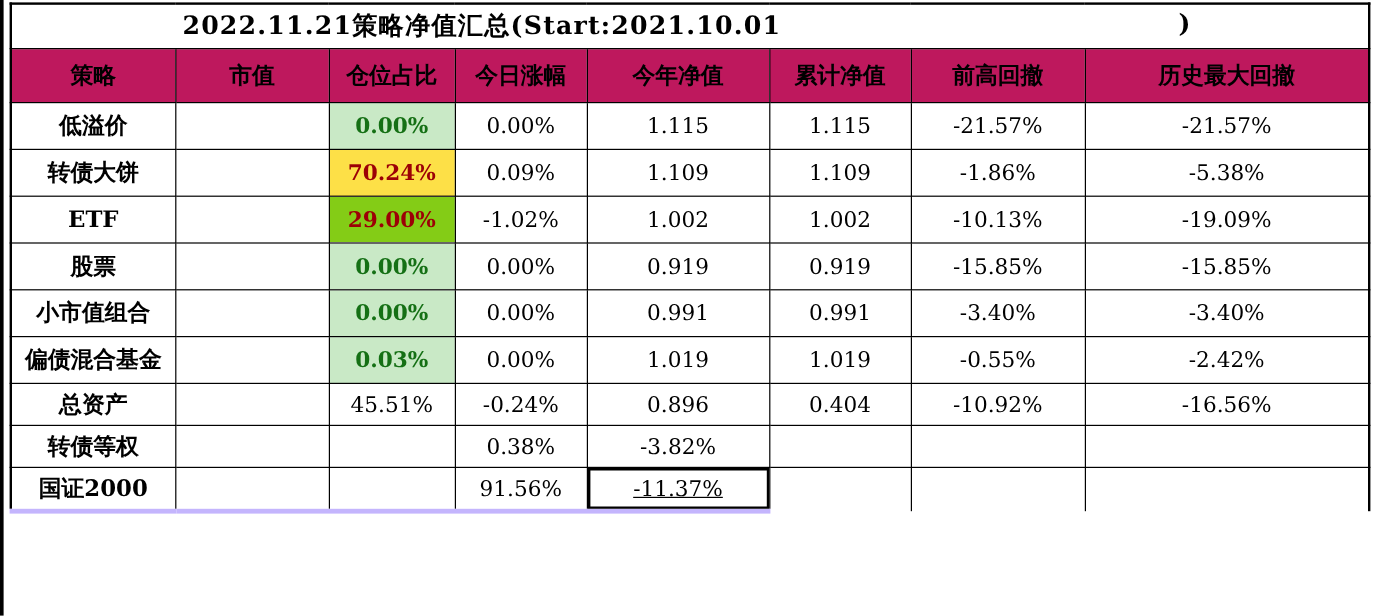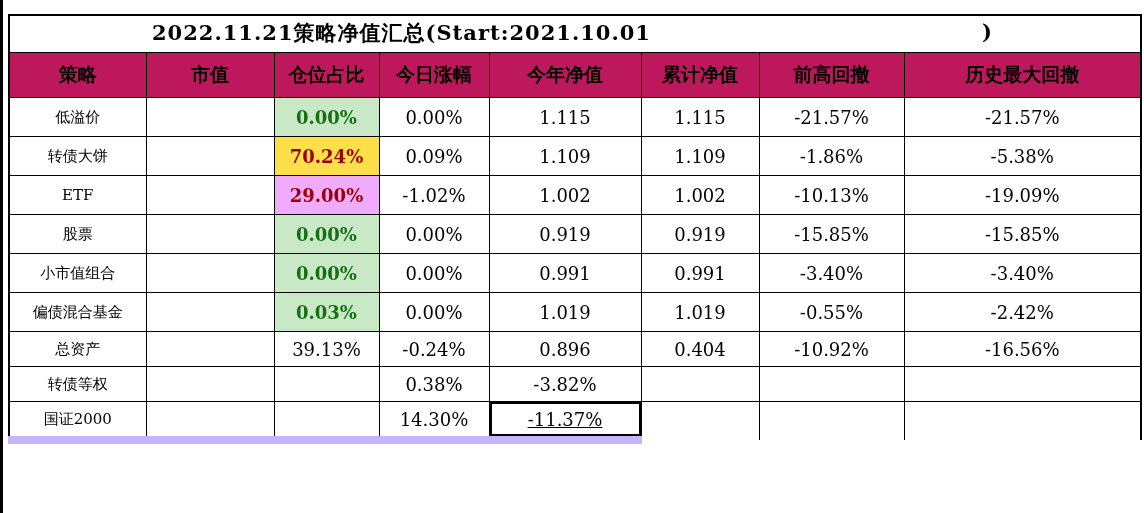--- a/index.html
+++ b/index.html
@@ -1,43 +1,43 @@
 <!DOCTYPE html>
 <html><head>
 <meta charset="utf-8">
 <style>
   html,body{margin:0;padding:0;}
   body{
     width:1144px;height:513px;position:relative;background:#ffffff;
     font-family:"DejaVu Serif","Liberation Serif",serif;color:#000;
   }
   .left-edge{position:absolute;left:0;top:0;width:3px;height:513px;background:#000;}
-  .table-wrap{position:absolute;left:8px;top:14px;}
+  .table-wrap{position:absolute;left:8px;top:2px;}
   table{
     border-collapse:collapse;table-layout:fixed;width:1132px;
     border:2px solid #000;border-bottom:0;background:#fff;
   }
   td,th{
     border:1px solid #000;text-align:center;vertical-align:middle;
     padding:0;white-space:nowrap;overflow:hidden;
   }
   
   .title-cell{height:36px;position:relative;text-align:left;border-bottom:1px solid #000;}
   .title-main{position:absolute;left:142px;top:3px;font-weight:700;font-size:21px;letter-spacing:1px;}
   .title-paren{position:absolute;left:972px;top:3px;font-weight:700;font-size:21px;}
   
   thead th{height:44px;font-weight:700;font-size:19px;background:#be185d;}
   
   .row-tall td{height:38px;}
   .row-short td{height:34px;margin-top:32px;}
-  .c-name{font-weight:400;font-size:15px;}
+  .c-name{font-weight:700;font-size:19px;}
   .c-num{font-weight:400;font-size:18px;}
   
   tbody tr:last-child td{border-bottom:0;}
-  tbody tr:last-child td.bottom-border{border-bottom:8px solid #c4b5fd;}
+  tbody tr:last-child td.bottom-border{border-bottom:4px solid #c4b5fd;}
   
   .selected{position:relative;box-shadow:inset 0 0 0 2px #000;text-decoration:underline;}
   .selected::after{
     content:"";position:absolute;left:-2px;right:-2px;bottom:-6px;height:2px;background:#000;
   }
 </style>
 </head>
 <body>
 
 <div class="left-edge"></div>
@@ -89,21 +89,21 @@
           <td class="c-num" style="background: #fde047; color: rgb(156, 0, 6); font-weight: 700;">70.24%</td>
           <td class="c-num">0.09%</td>
           <td class="c-num">1.109</td>
           <td class="c-num">1.109</td>
           <td class="c-num">-1.86%</td>
           <td class="c-num">-5.38%</td>
         </tr>
         <tr class="row-tall">
           <td class="c-name">ETF</td>
           <td class="c-num"></td>
-          <td class="c-num" style="background: #f0abfc; color: rgb(156, 0, 6); font-weight: 700;">29.00%</td>
+          <td class="c-num" style="background: #84cc16; color: rgb(156, 0, 6); font-weight: 700;">29.00%</td>
           <td class="c-num">-1.02%</td>
           <td class="c-num">1.002</td>
           <td class="c-num">1.002</td>
           <td class="c-num">-10.13%</td>
           <td class="c-num">-19.09%</td>
         </tr>
         <tr class="row-tall">
           <td class="c-name">股票</td>
           <td class="c-num"></td>
           <td class="c-num" style="background: rgb(201, 233, 198); color: rgb(21, 112, 21); font-weight: 700;">0.00%</td>
@@ -129,42 +129,42 @@
           <td class="c-num" style="background: rgb(201, 233, 198); color: rgb(21, 112, 21); font-weight: 700; margin-left: 32px;">0.03%</td>
           <td class="c-num">0.00%</td>
           <td class="c-num">1.019</td>
           <td class="c-num">1.019</td>
           <td class="c-num">-0.55%</td>
           <td class="c-num">-2.42%</td>
         </tr>
         <tr class="row-short">
           <td class="c-name">总资产</td>
           <td class="c-num"></td>
-          <td class="c-num">39.13%</td>
+          <td class="c-num">45.51%</td>
           <td class="c-num">-0.24%</td>
           <td class="c-num">0.896</td>
           <td class="c-num">0.404</td>
           <td class="c-num">-10.92%</td>
           <td class="c-num">-16.56%</td>
         </tr>
         <tr class="row-short">
           <td class="c-name">转债等权</td>
           <td class="c-num"></td>
           <td class="c-num"></td>
           <td class="c-num">0.38%</td>
           <td class="c-num">-3.82%</td>
           <td class="c-num"></td>
           <td class="c-num"></td>
           <td class="c-num"></td>
         </tr>
         <tr class="row-short">
           <td class="c-name bottom-border">国证2000</td>
           <td class="c-num bottom-border"></td>
           <td class="c-num bottom-border"></td>
-          <td class="c-num bottom-border">14.30%</td>
+          <td class="c-num bottom-border">91.56%</td>
           <td class="c-num bottom-border selected">-11.37%</td>
           <td class="c-num"></td>
           <td class="c-num"></td>
           <td class="c-num"></td>
         </tr>
       </tbody>
   </table>
 </div>
 
 </body></html>

